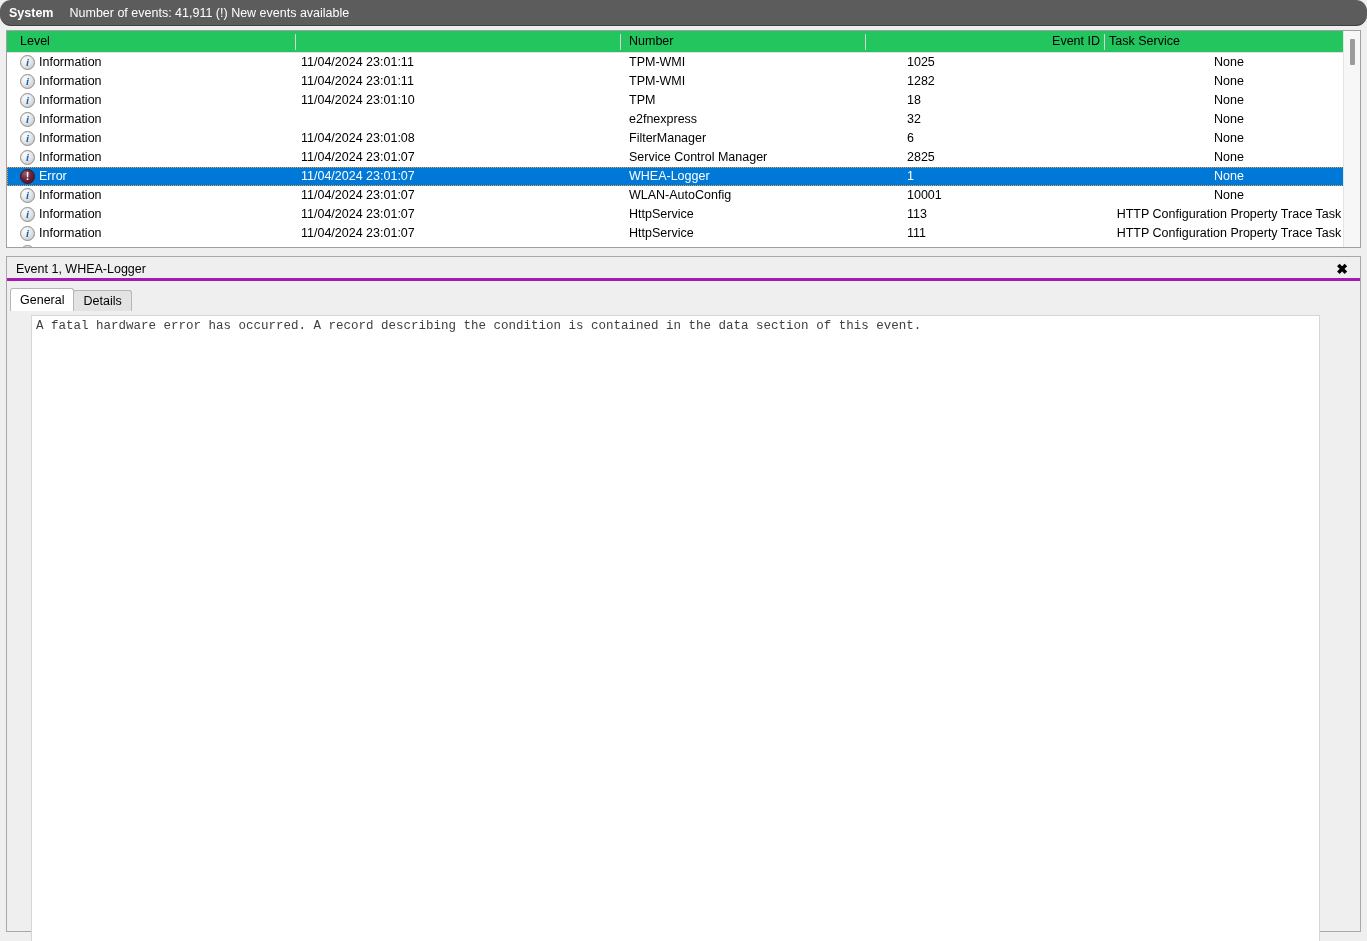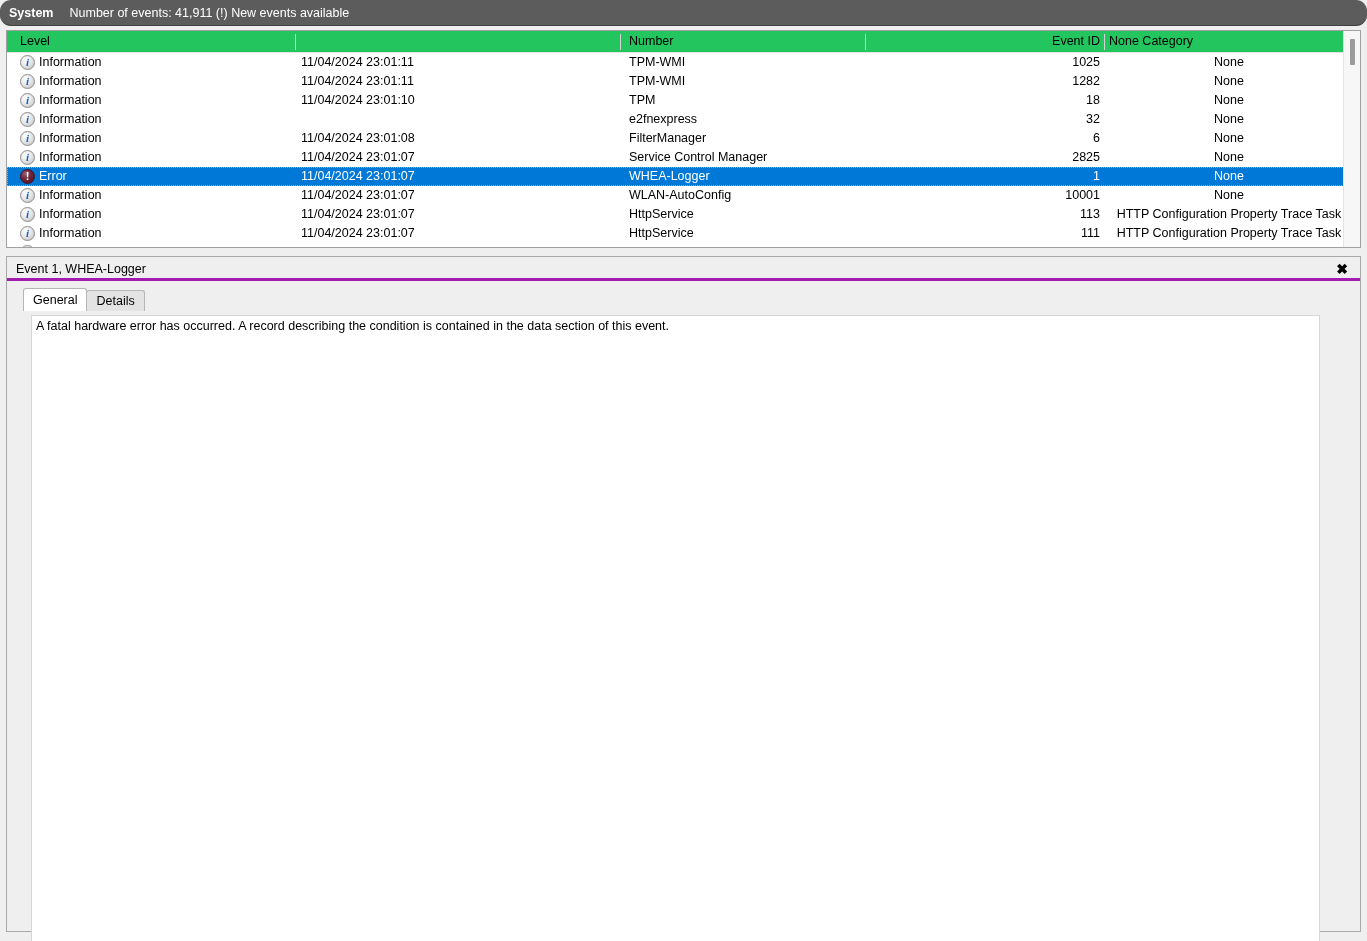--- a/index.html
+++ b/index.html
@@ -97,21 +97,21 @@
     height: 19px;
     line-height: 19px;
     font-size: 12.5px;
     overflow: hidden;
     white-space: nowrap;
     box-sizing: border-box;
   }
   .c-level  { left: 32px;  width: 250px; }
   .c-date   { left: 294px; width: 320px; }
   .c-source { left: 622px; width: 230px; }
-  .c-eid    { left: 900px; width: 193px; text-align: right; }
+  .c-eid    { left: 900px; width: 193px; text-align: left; }
   .c-task   { left: 1102px; width: 240px; text-align: center; }
 
   
   .lvl-icon {
     position: absolute;
     left: 13px; top: 2px;
     width: 15px; height: 15px;
     border-radius: 50%;
     box-sizing: border-box;
   }
@@ -194,21 +194,21 @@
     text-align: center;
     font-size: 14px;
     font-weight: bold;
     color: #000;
     cursor: pointer;
     user-select: none;
   }
   .tabs {
     position: relative;
     height: 22px;
-    margin: 7px 0 0 16px;
+    margin: 7px 0 0 3px;
   }
   .tab {
     position: relative;
     display: inline-block;
     height: 21px;
     line-height: 20px;
     padding: 0 9px;
     font-size: 12.5px;
     border: 1px solid #b6b6b6;
     border-bottom: none;
@@ -240,41 +240,42 @@
     left: 0; top: 0;
     width: 1287px; height: 676px;
     box-sizing: border-box;
   }
   .desc-box .desc-text {
     position: absolute;
     left: 4px; top: 2px;
     right: 6px;
     font-size: 12.5px;
     line-height: 16px;
-    color: #000000;
+    color: #404040;
+    font-family: Liberation Mono, monospace;
   }
 </style>
 </head>
 <body>
 
 <div class="log-statusbar">
   <span class="ls-name">System</span>
   <span class="ls-info">Number of events: 41,911 (!) New events available</span>
 </div>
 
 <div class="events-panel">
   <div class="grid-header">
     <div class="gh-cell" style="left:13px;width:270px;">Level</div>
     <div class="gh-sep" style="left:288px;"></div>
     <div class="gh-sep" style="left:613px;"></div>
     <div class="gh-cell" style="left:622px;width:230px;">Number</div>
     <div class="gh-sep" style="left:858px;"></div>
     <div class="gh-cell" style="left:900px;width:193px;text-align:right;">Event ID</div>
     <div class="gh-sep" style="left:1097px;"></div>
-    <div class="gh-cell" style="left:1102px;width:235px;">None Category</div>
+    <div class="gh-cell" style="left:1102px;width:235px;">Task Service</div>
   </div>
 
   <div class="grid-body" id="grid-body">
       <div class="evt-row">
         <span class="lvl-icon info"></span>
         <span class="evt-cell c-level">Information</span>
         <span class="evt-cell c-date">11/04/2024 23:01:11</span>
         <span class="evt-cell c-source">TPM-WMI</span>
         <span class="evt-cell c-eid">1025</span>
         <span class="evt-cell c-task">None</span>

